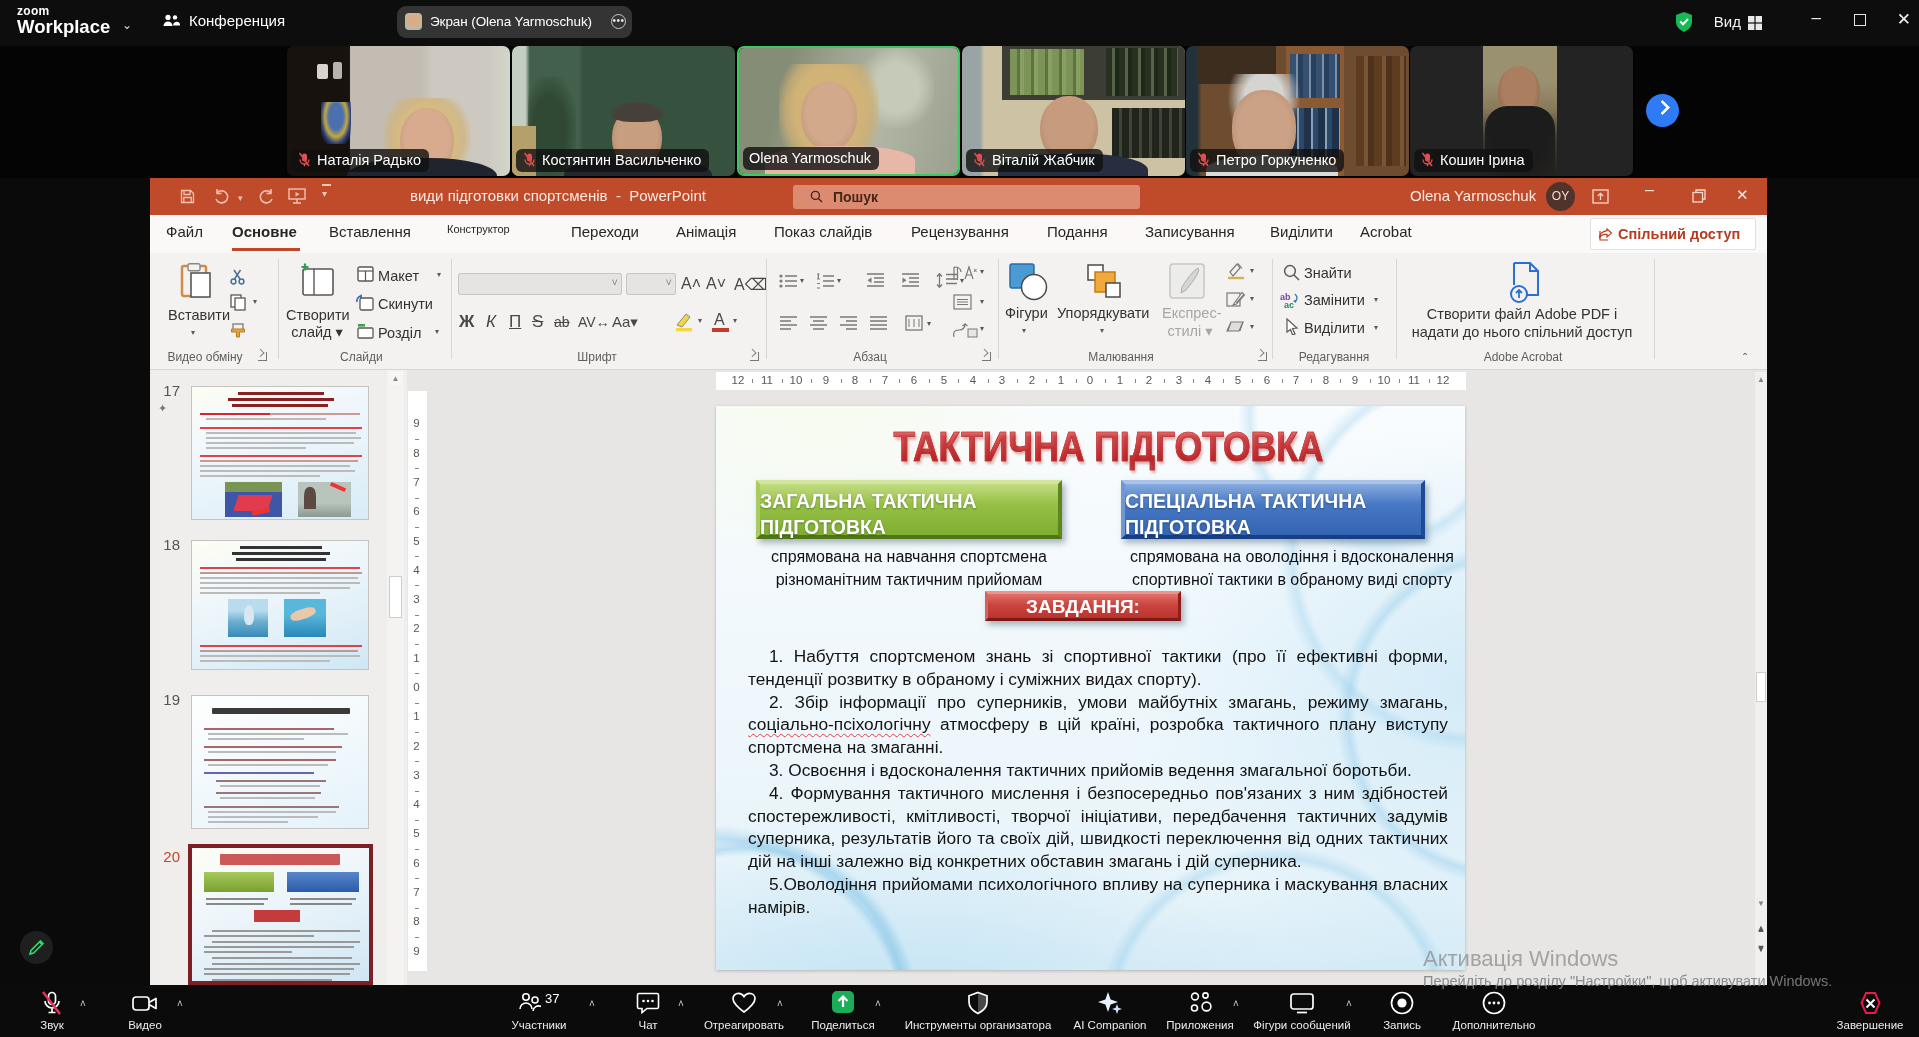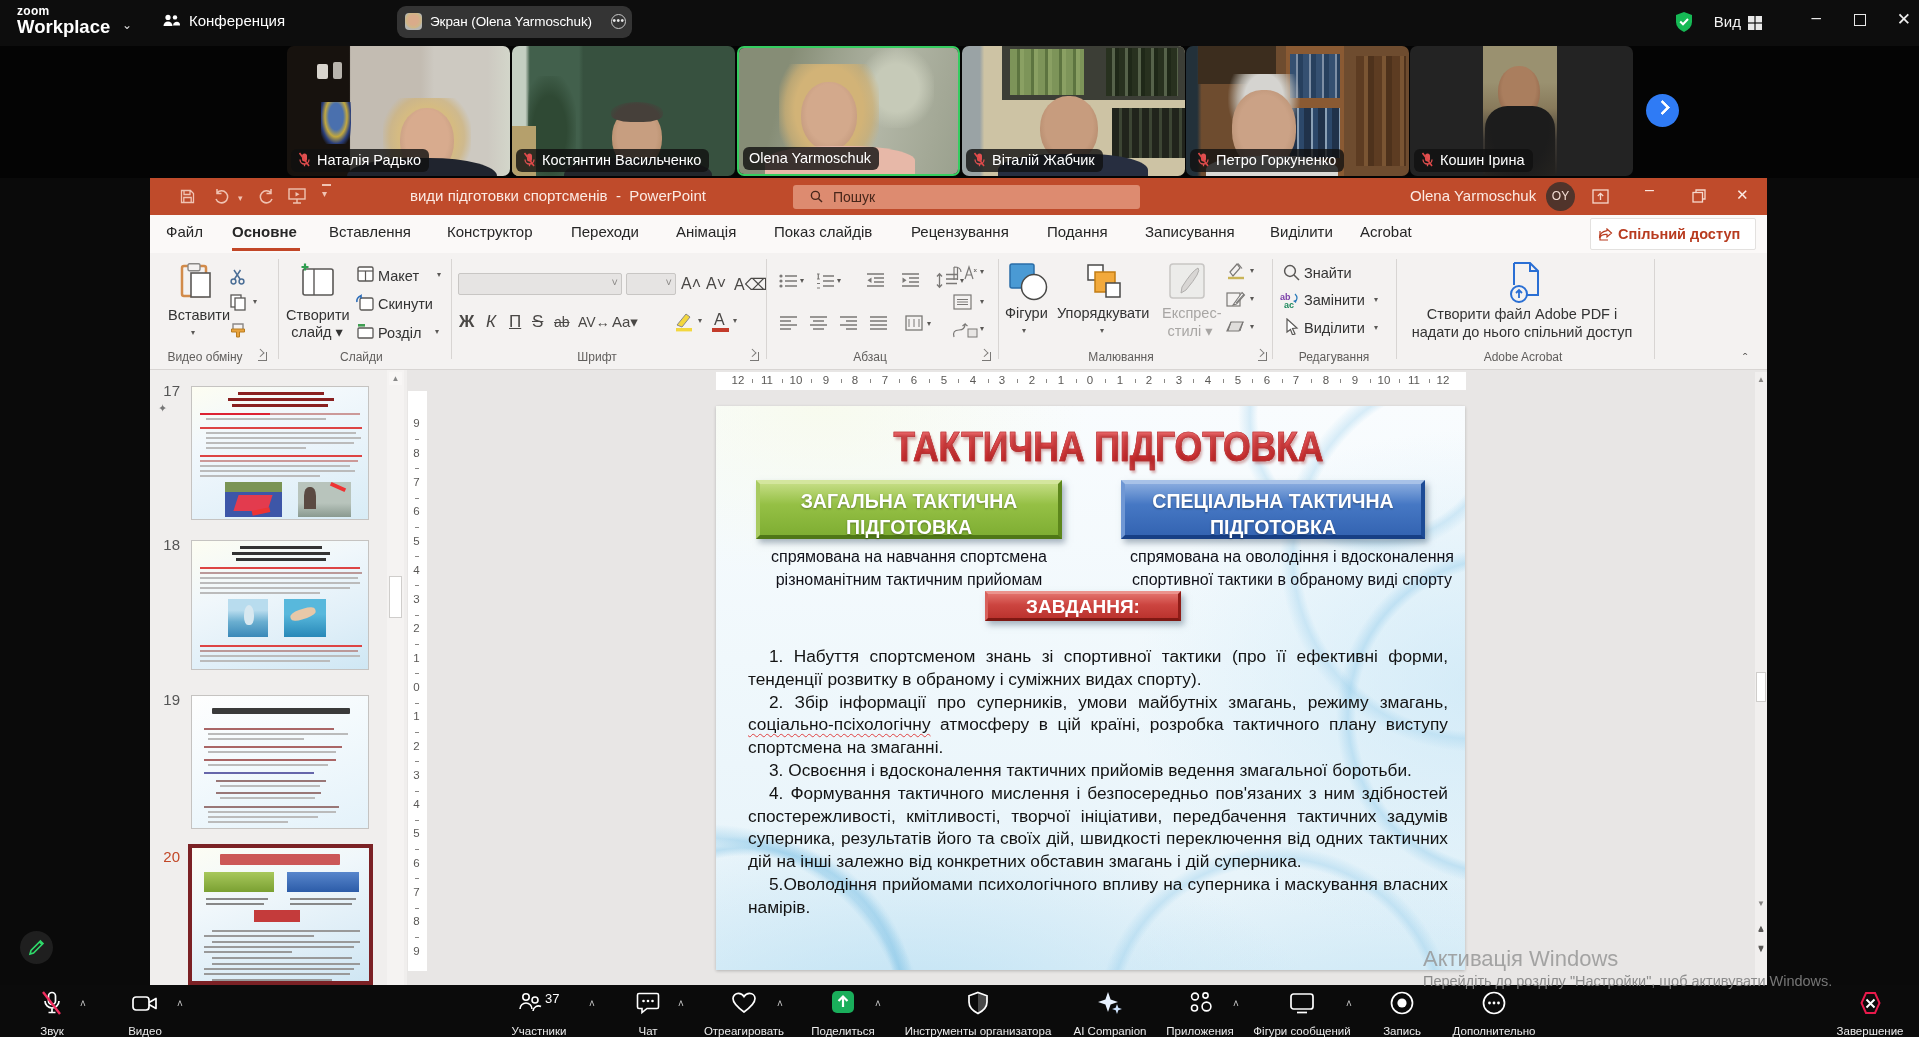--- a/index.html
+++ b/index.html
@@ -57,21 +57,21 @@
 #slide { position:absolute; left:566px; top:228px; width:749px; height:564px; background:#fdfefe; overflow:hidden;
   box-shadow:0 1px 3px rgba(0,0,0,.22); }
 #rscroll { position:absolute; left:1605px; top:194px; width:12px; height:613px; background:#f1efee; }
 
 #stitle { position:absolute; left:18px; top:16px; width:749px; text-align:center;
   font-size:43px; font-weight:bold; transform:scaleX(.825);
   background:linear-gradient(180deg,#ee7e80 0%,#e04e50 38%,#c92d2f 75%,#d04547 100%);
   -webkit-background-clip:text; background-clip:text; color:transparent;
   text-shadow:2px 3px 3px rgba(150,30,30,.35); -webkit-text-stroke:0.7px #b23234;}
 .bigbox { position:absolute; top:74px; height:59px; color:#fff; font-weight:bold; font-size:19.5px;
-  text-align:center; line-height:26px; padding-top:4px; text-shadow:0 1px 2px rgba(0,0,0,.35);
+  text-align:left; line-height:26px; padding-top:4px; text-shadow:0 1px 2px rgba(0,0,0,.35);
   box-shadow:3px 4px 6px rgba(90,110,130,.5); }
 #greenbox { left:40px; width:306px;
   background:linear-gradient(180deg,#c3dc82 0%,#95c045 40%,#7fae33 100%);
   border-top:4px solid #d4e69e; border-left:4px solid #a9cb61; border-right:4px solid #5d871c; border-bottom:4px solid #4f7717;}
 #bluebox { left:405px; width:304px;
   background:linear-gradient(180deg,#87aade 0%,#4678c4 40%,#3464b2 100%);
   border-top:4px solid #a8c2e8; border-left:4px solid #6f97d4; border-right:4px solid #1d4b96; border-bottom:4px solid #173f85;}
 .subtx { position:absolute; font-size:16px; line-height:23px; color:#101018; text-align:center; }
 #redbox { position:absolute; left:269px; top:185px; width:196px; height:30px;
   background:linear-gradient(180deg,#e2706a 0%,#cc4540 45%,#bb332e 100%);
@@ -79,21 +79,21 @@
   color:#fff; font-weight:bold; font-size:19px; text-align:center; line-height:25px;
   box-shadow:3px 4px 6px rgba(90,110,130,.5);}
 #sbody { position:absolute; left:32px; top:239px; width:700px; font-size:17.3px; line-height:22.8px;
   color:#131313; text-align:justify; }
 #sbody p { text-indent:21px; margin:0; }
 #wavy { text-decoration:underline; text-decoration-style:wavy; text-decoration-color:#e04040;
   text-decoration-thickness:1px; text-underline-offset:3px; }
 
 #zbot { position:absolute; left:0; top:985px; width:1919px; height:52px; background:#0b0b0b; }
 .zb { position:absolute; top:0; text-align:center; color:#ededed; font-size:11.5px; }
-.zb .lab { position:absolute; left:50%; transform:translateX(-50%); top:34px; white-space:nowrap;margin-top:6px; }
+.zb .lab { position:absolute; left:50%; transform:translateX(-50%); top:34px; white-space:nowrap; }
 .chv { position:absolute; color:#cfcfcf; font-size:10px; top:13px; }
 
 #pencil { position:absolute; left:20px; top:931px; width:33px; height:33px; border-radius:50%; background:#1f1f1f; }
 
 #wm1 { position:absolute; left:1423px; top:946px; font-size:22px; color:rgba(150,150,150,.85); }
 #wm2 { position:absolute; left:1423px; top:973px; font-size:14.5px; color:rgba(130,130,130,.9); }
 </style>
 </head>
 <body>
 <div id="ztop">
@@ -233,41 +233,41 @@
         <path d="M5 16 h8 M9 12 v4" stroke="#f0c3b3" stroke-width="1.4"></path>
       </svg>
     <div style="position:absolute;left:172px;top:10px;color:#f0c3b3;font-size:10px;">▾</div>
       <div style="position:absolute;left:172px;top:6px;width:9px;height:1.5px;background:#f0c3b3;"></div>
     <div style="position:absolute;left:260px;top:9px;color:#fceae3;font-size:15px;">види підготовки спортсменів&nbsp; -&nbsp; PowerPoint</div>
     <div style="position:absolute;left:643px;top:7px;width:347px;height:24px;background:#dd8b70;border-radius:3px;">
       <svg width="13" height="13" viewBox="0 0 13 13" style="position:absolute;left:17px;top:5px">
           <circle cx="5.4" cy="5.4" r="4" fill="none" stroke="#47261a" stroke-width="1.4"></circle>
           <line x1="8.4" y1="8.4" x2="12" y2="12" stroke="#47261a" stroke-width="1.4"></line>
         </svg>
-      <div style="position:absolute;left:40px;top:4px;color:#47261a;font-size:14px;">Пошук</div>
+      <div style="position:absolute;left:40px;top:4px;color:#47261a;font-size:14px;font-weight:bold;">Пошук</div>
     </div>
     <div style="position:absolute;left:1260px;top:9px;color:#fceae3;font-size:15px;">Olena Yarmoschuk</div>
     <div style="position:absolute;left:1396px;top:4px;width:29px;height:29px;border-radius:50%;background:#50342b;color:#f3ddd4;font-size:12px;text-align:center;line-height:29px;">OY</div>
     <svg width="17" height="15" viewBox="0 0 17 15" style="position:absolute;left:1442px;top:11px">
         <rect x="1" y="1" width="15" height="13" fill="none" stroke="#f6d9cd" stroke-width="1.3"></rect>
         <path d="M8.5 11 V4.5 M5.8 7 l2.7 -2.7 2.7 2.7" stroke="#f6d9cd" stroke-width="1.3" fill="none"></path>
       </svg>
     <div style="position:absolute;left:1495px;top:3px;color:#fceae3;font-size:16px;">–</div>
     <svg width="14" height="14" viewBox="0 0 14 14" style="position:absolute;left:1542px;top:11px">
         <rect x="1" y="3.5" width="9.5" height="9.5" fill="none" stroke="#f6d9cd" stroke-width="1.3"></rect>
         <path d="M4 3.5 V1 h9 v9 h-2.5" fill="none" stroke="#f6d9cd" stroke-width="1.3"></path>
       </svg>
     <div style="position:absolute;left:1586px;top:8px;color:#fceae3;font-size:15px;">✕</div>
   </div>
   <div id="pmenu">
     <div style="position:absolute;left:16px;top:8px;font-size:15px;color:#262626;">Файл</div>
     <div style="position:absolute;left:82px;top:8px;font-size:15px;color:#262626;font-weight:bold;">Основне</div>
     <div style="position:absolute;left:82px;top:33px;width:68px;height:3px;background:#c24727;"></div>
     <div style="position:absolute;left:179px;top:8px;font-size:15px;color:#262626;">Вставлення</div>
-    <div style="position:absolute;left:297px;top:8px;font-size:15px;color:#262626;">Конструктор</div>
+    <div style="position:absolute;left:297px;top:8px;font-size:11px;color:#262626;">Конструктор</div>
     <div style="position:absolute;left:421px;top:8px;font-size:15px;color:#262626;">Переходи</div>
     <div style="position:absolute;left:526px;top:8px;font-size:15px;color:#262626;">Анімація</div>
     <div style="position:absolute;left:624px;top:8px;font-size:15px;color:#262626;">Показ слайдів</div>
     <div style="position:absolute;left:761px;top:8px;font-size:15px;color:#262626;">Рецензування</div>
     <div style="position:absolute;left:897px;top:8px;font-size:15px;color:#262626;">Подання</div>
     <div style="position:absolute;left:995px;top:8px;font-size:15px;color:#262626;">Записування</div>
     <div style="position:absolute;left:1120px;top:8px;font-size:15px;color:#262626;">Виділити</div>
     <div style="position:absolute;left:1210px;top:8px;font-size:15px;color:#262626;">Acrobat</div>
     <div style="position:absolute;left:1440px;top:3px;width:166px;height:32px;background:#fff;border:1px solid #e3e1df;border-radius:2px;">
       <svg width="15" height="14" viewBox="0 0 15 14" style="position:absolute;left:7px;top:9px">

